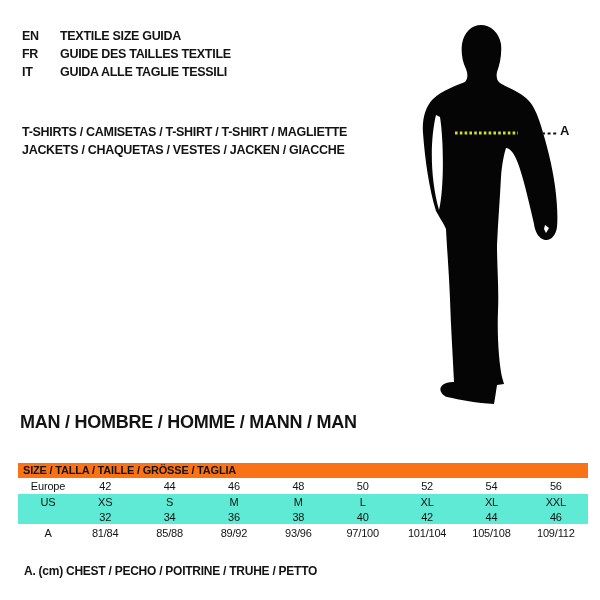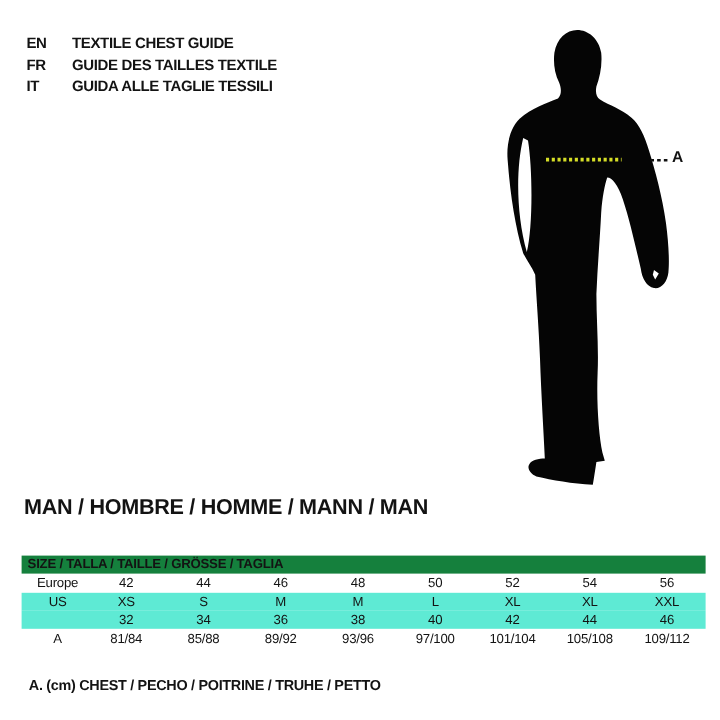--- a/index.html
+++ b/index.html
@@ -20,53 +20,57 @@
   
   .figure-wrap { position:absolute; left:393px; top:5px; width:190px; height:390px; }
   .figure-wrap svg { display:block; width:190px; height:390px; }
   .a-label { position:absolute; left:560px; top:107px; font-size:13px; font-weight:700; letter-spacing:-0.2px; }
 
   
   .section-title { position:absolute; left:20px; top:396px; font-size:18px; font-weight:700; letter-spacing:-0.25px; white-space:nowrap; }
 
   
   .size-table { position:absolute; left:18px; top:447px; width:570px; font-size:11px; letter-spacing:-0.2px; }
-  .table-header { background:#15803d; height:15px; line-height:15px; font-weight:700; padding-left:5px; white-space:nowrap; }
+  .table-header { background:#f97316; height:15px; line-height:15px; font-weight:700; padding-left:5px; white-space:nowrap; }
   .t-row { display:grid; grid-template-columns:55px repeat(8, 1fr); align-items:center; }
   .t-row.shaded { background:#5eead4; }
   .t-row .cell { text-align:center; }
   .t-row .row-label { text-align:center; padding-left:5px; }
   .row-europe { height:16px; }
   .row-us { height:15px; }
   .row-num { height:15px; }
   .row-a { height:18px; }
 
   
   .footnote { position:absolute; left:24px; top:548px; font-size:12px; font-weight:700; letter-spacing:-0.25px; white-space:nowrap; }
 </style>
 </head>
 <body>
 
 <div class="canvas">
 
   <div class="lang-list">
     <div class="lang-row">
       <span class="lang-code">EN</span>
-      <span class="lang-label">TEXTILE CHEST GUIDE</span>
+      <span class="lang-label">TEXTILE SIZE GUIDA</span>
     </div>
     <div class="lang-row">
       <span class="lang-code">FR</span>
       <span class="lang-label">GUIDE DES TAILLES TEXTILE</span>
     </div>
     <div class="lang-row">
       <span class="lang-code">IT</span>
       <span class="lang-label">GUIDA ALLE TAGLIE TESSILI</span>
     </div>
   </div>
 
+  <div class="categories">
+    <div class="category-line">T-SHIRTS / CAMISETAS / T-SHIRT / T-SHIRT / MAGLIETTE</div>
+    <div class="category-line">JACKETS / CHAQUETAS / VESTES / JACKEN / GIACCHE</div>
+  </div>
 
   <div class="figure-wrap">
     <svg viewBox="0 0 190 390" xmlns="http://www.w3.org/2000/svg">
       <path fill="#050505" fill-rule="evenodd" d="
         M88,4
         C97,4 106,11 108,23
         C109,33 107,43 104,51
         C103,56 104,60 107,62
         C115,67 125,70 133,77
         C140,83 144,92 148,105

